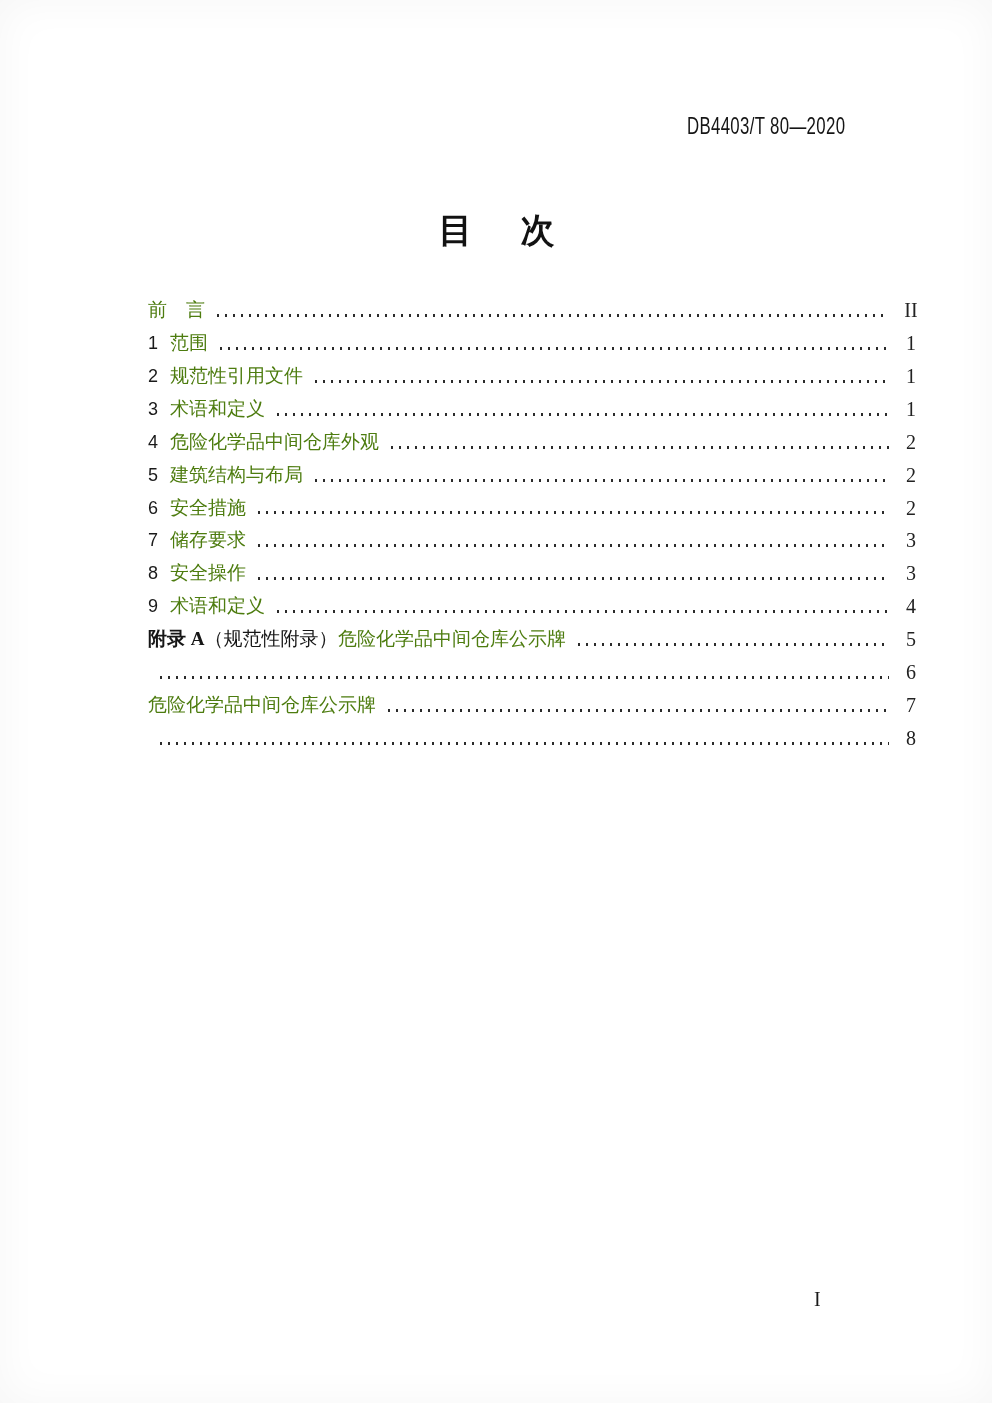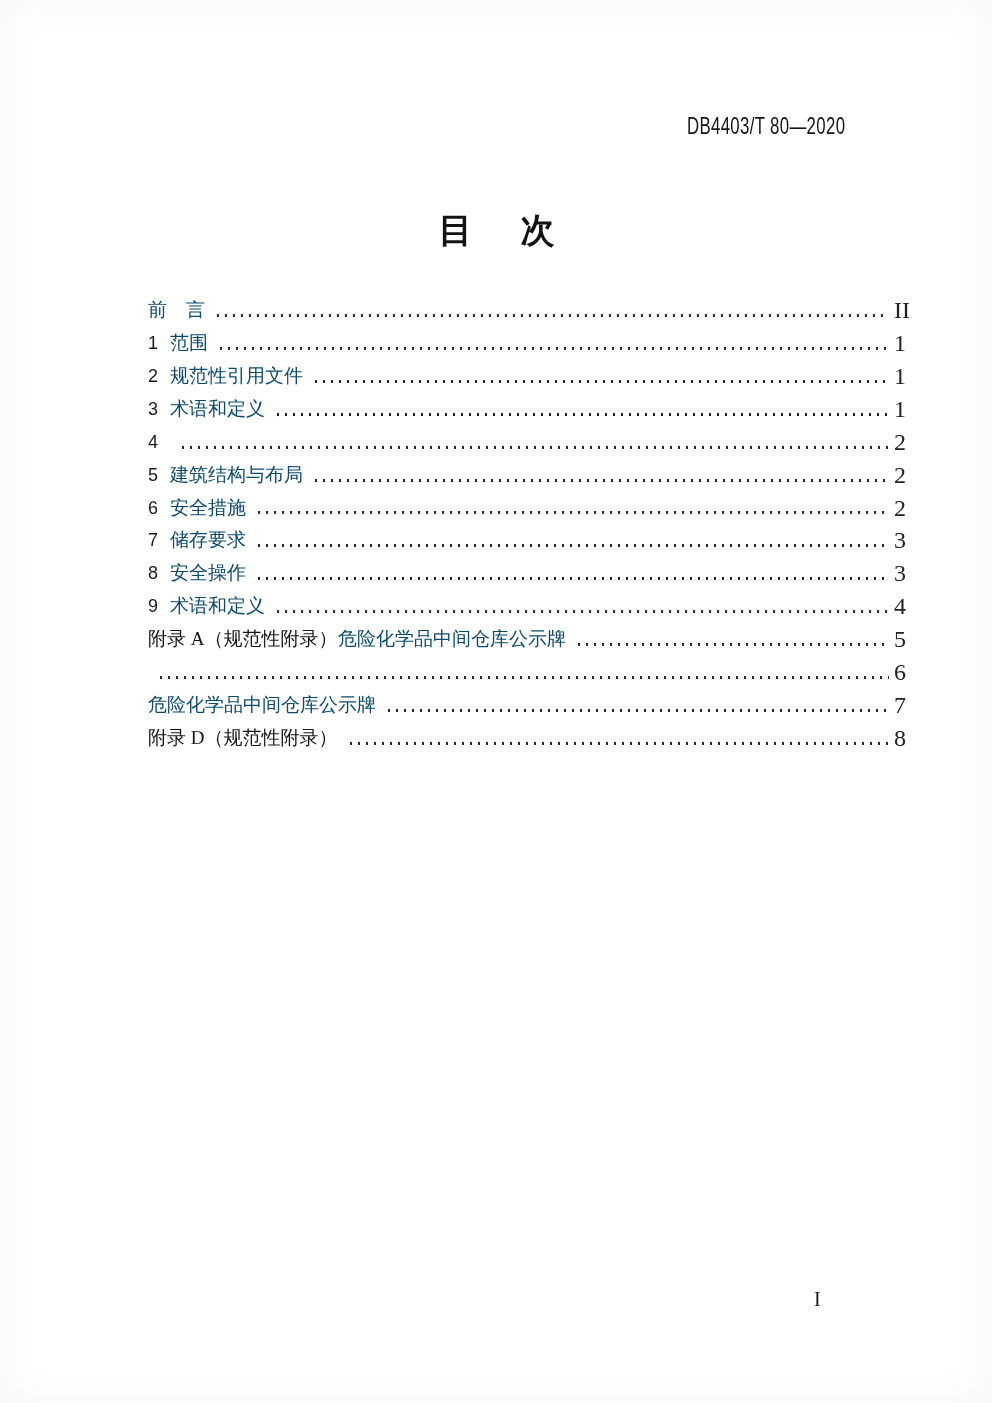--- a/index.html
+++ b/index.html
@@ -56,36 +56,36 @@
     width: 22px;
     font-family: "Liberation Sans", sans-serif;
     font-size: 18px;
     color: #1a1a1a;
   }
   .prefix {
     flex: none;
     min-width: 190px;
     color: #161616;
   }
-  .appx-id { font-weight: normal; }
-  .label { flex: none; color: #0c4a6e; }
+  .appx-id { font-weight: bold; }
+  .label { flex: none; color: #4d7c0f; }
   .dots {
     flex: 1 1 auto;
     margin: 0 5px 0 7px;
     background-image: radial-gradient(circle, #2b2b2b 1.2px, rgba(0,0,0,0) 1.5px);
     background-size: 8px 3px;
     background-repeat: repeat-x;
     background-position: left 2px bottom 10px;
   }
   .pg {
     flex: none;
     width: 34px;
-    text-align: left;
+    text-align: center;
     font-family: "Liberation Serif", serif;
-    font-size: 24px;
+    font-size: 20px;
     color: #222;
   }
   .footer-num {
     position: absolute;
     top: 1289px; left: 814px;
     font-family: "Liberation Serif", serif;
     font-size: 20px;
     line-height: 1;
     color: #1a1a1a;
   }
@@ -123,20 +123,21 @@
 
     <div class="row">
       <span class="num">3</span>
       <span class="label">术语和定义</span>
       <span class="dots"></span>
       <span class="pg">1</span>
     </div>
 
     <div class="row">
       <span class="num">4</span>
+      <span class="label">危险化学品中间仓库外观</span>
       <span class="dots"></span>
       <span class="pg">2</span>
     </div>
 
     <div class="row">
       <span class="num">5</span>
       <span class="label">建筑结构与布局</span>
       <span class="dots"></span>
       <span class="pg">2</span>
     </div>
@@ -181,21 +182,20 @@
       <span class="pg">6</span>
     </div>
 
     <div class="row">
       <span class="label">危险化学品中间仓库公示牌</span>
       <span class="dots"></span>
       <span class="pg">7</span>
     </div>
 
     <div class="row">
-      <span class="prefix"><span class="appx-id">附录 D</span><span>（规范性附录）</span></span>
       <span class="dots"></span>
       <span class="pg">8</span>
     </div>
 
   </div>
 
   <div class="footer-num">I</div>
 
 </div>
 

